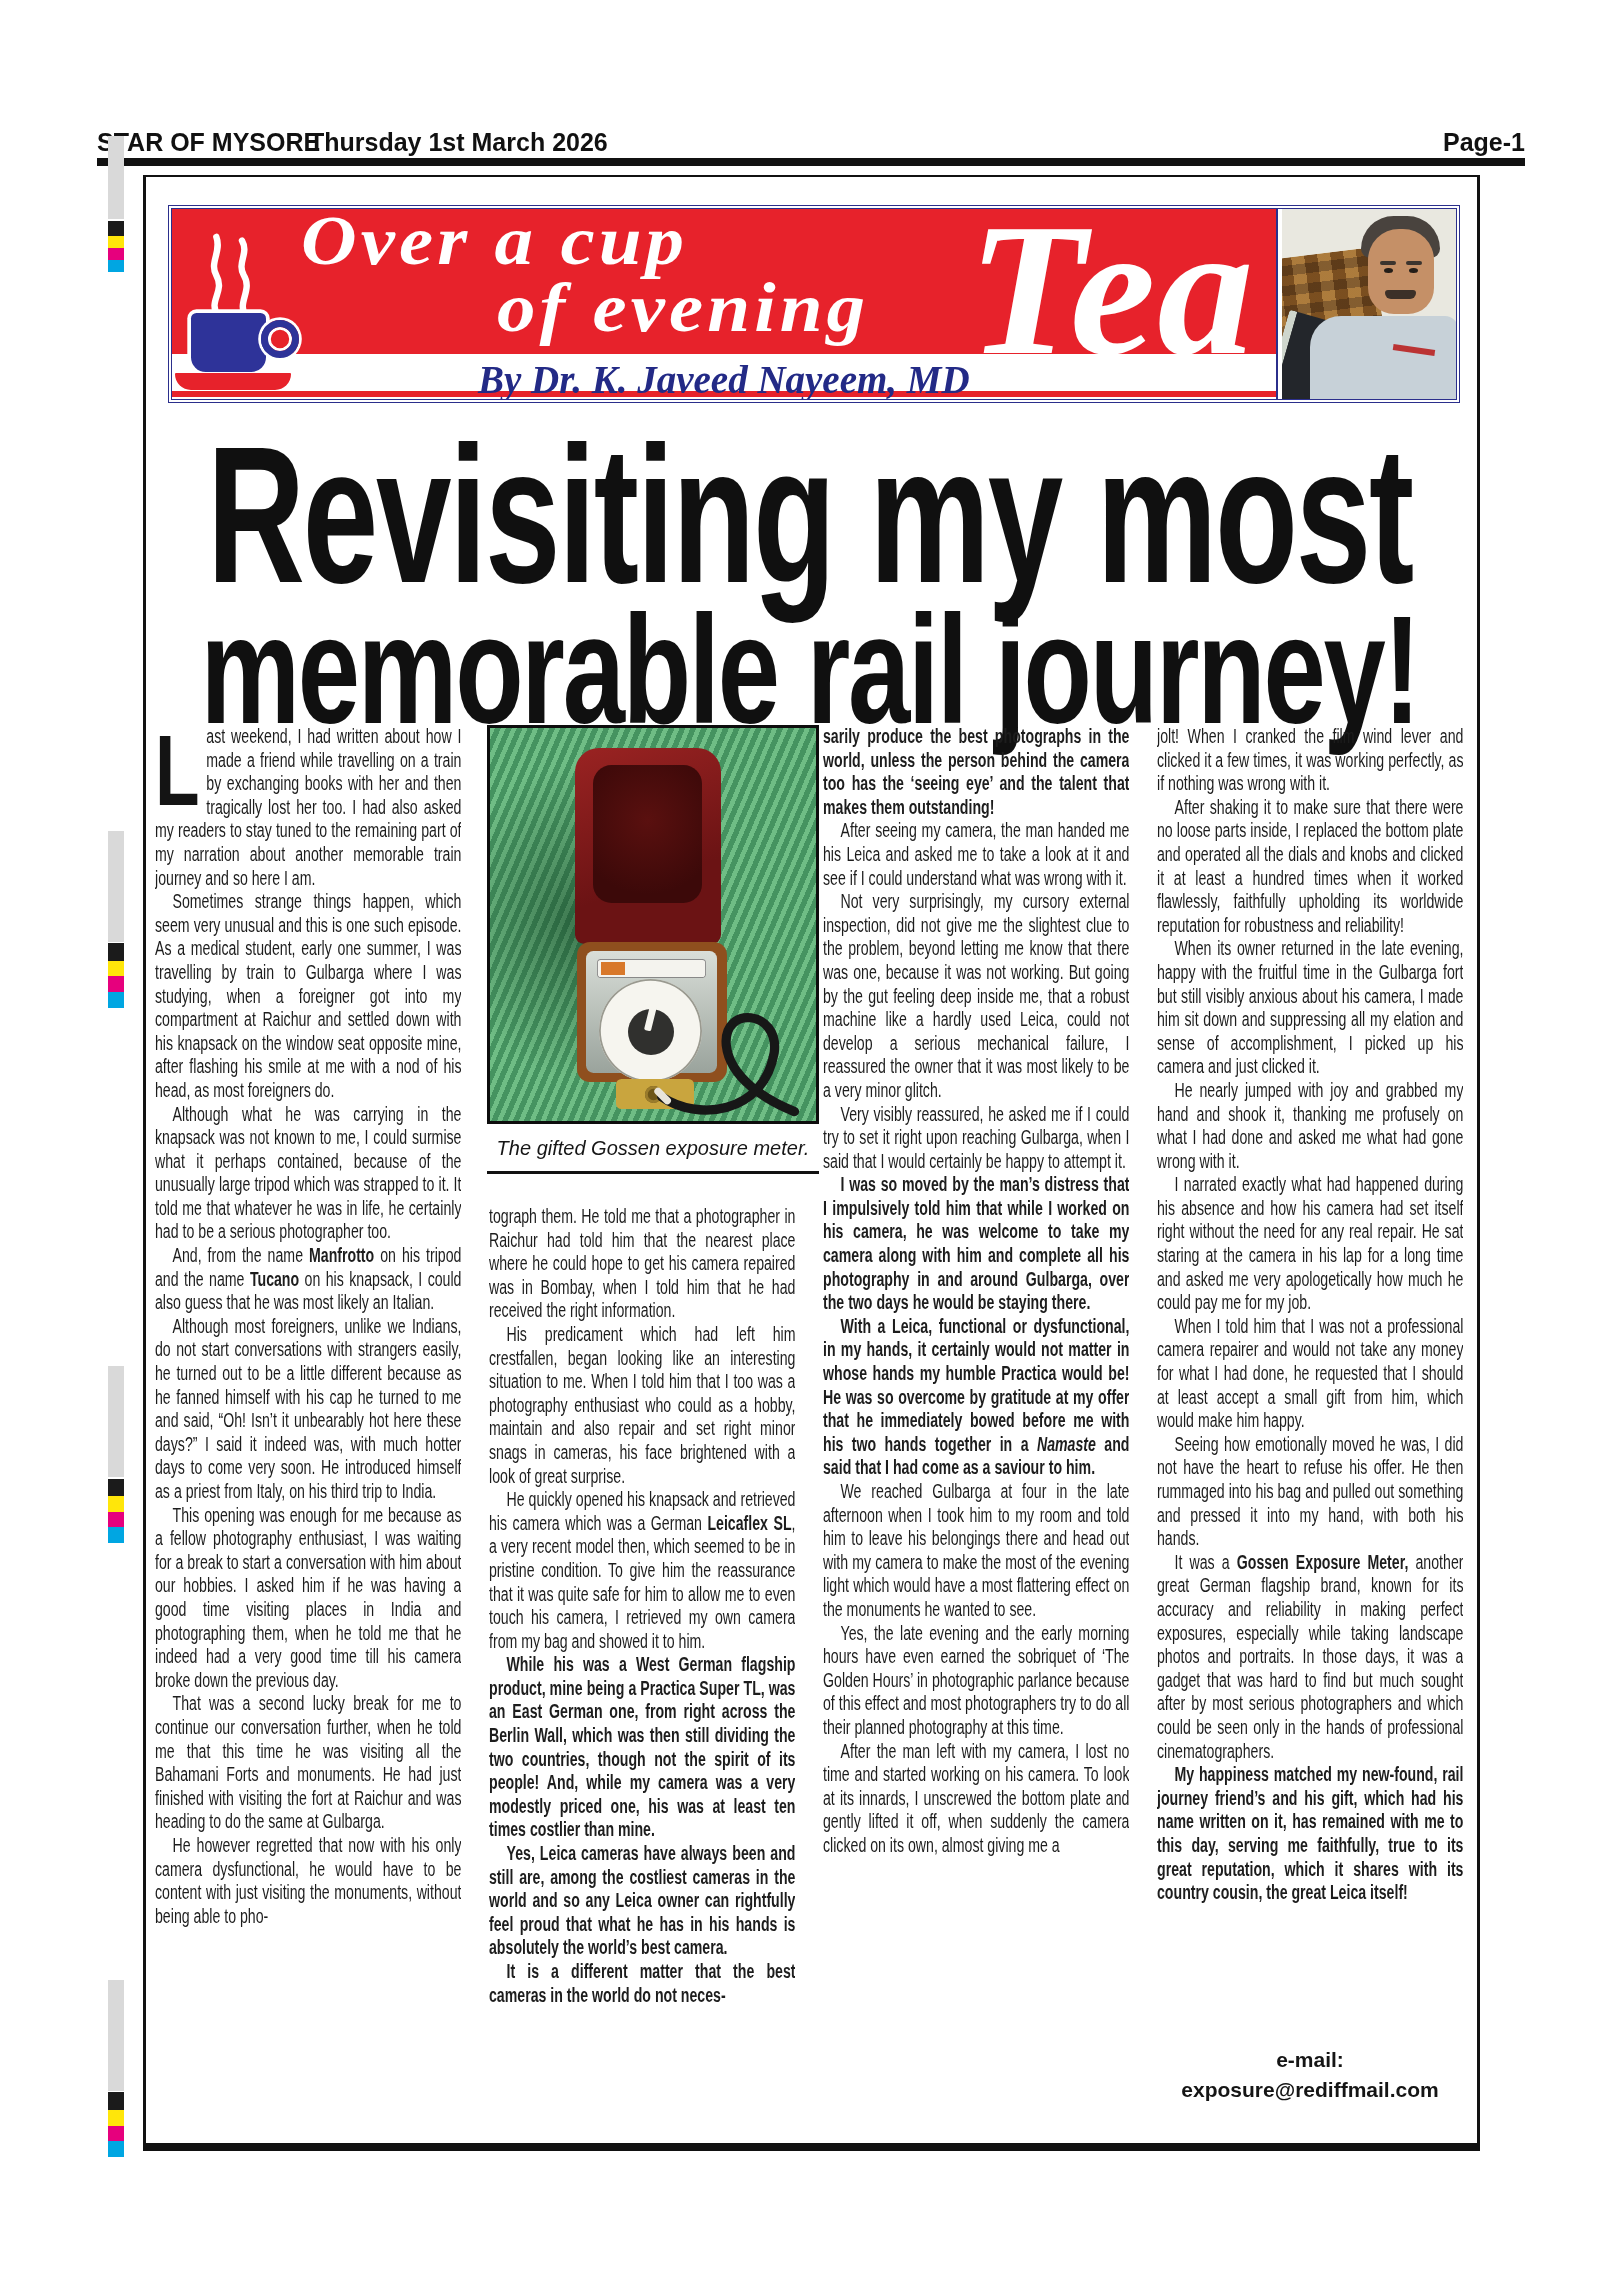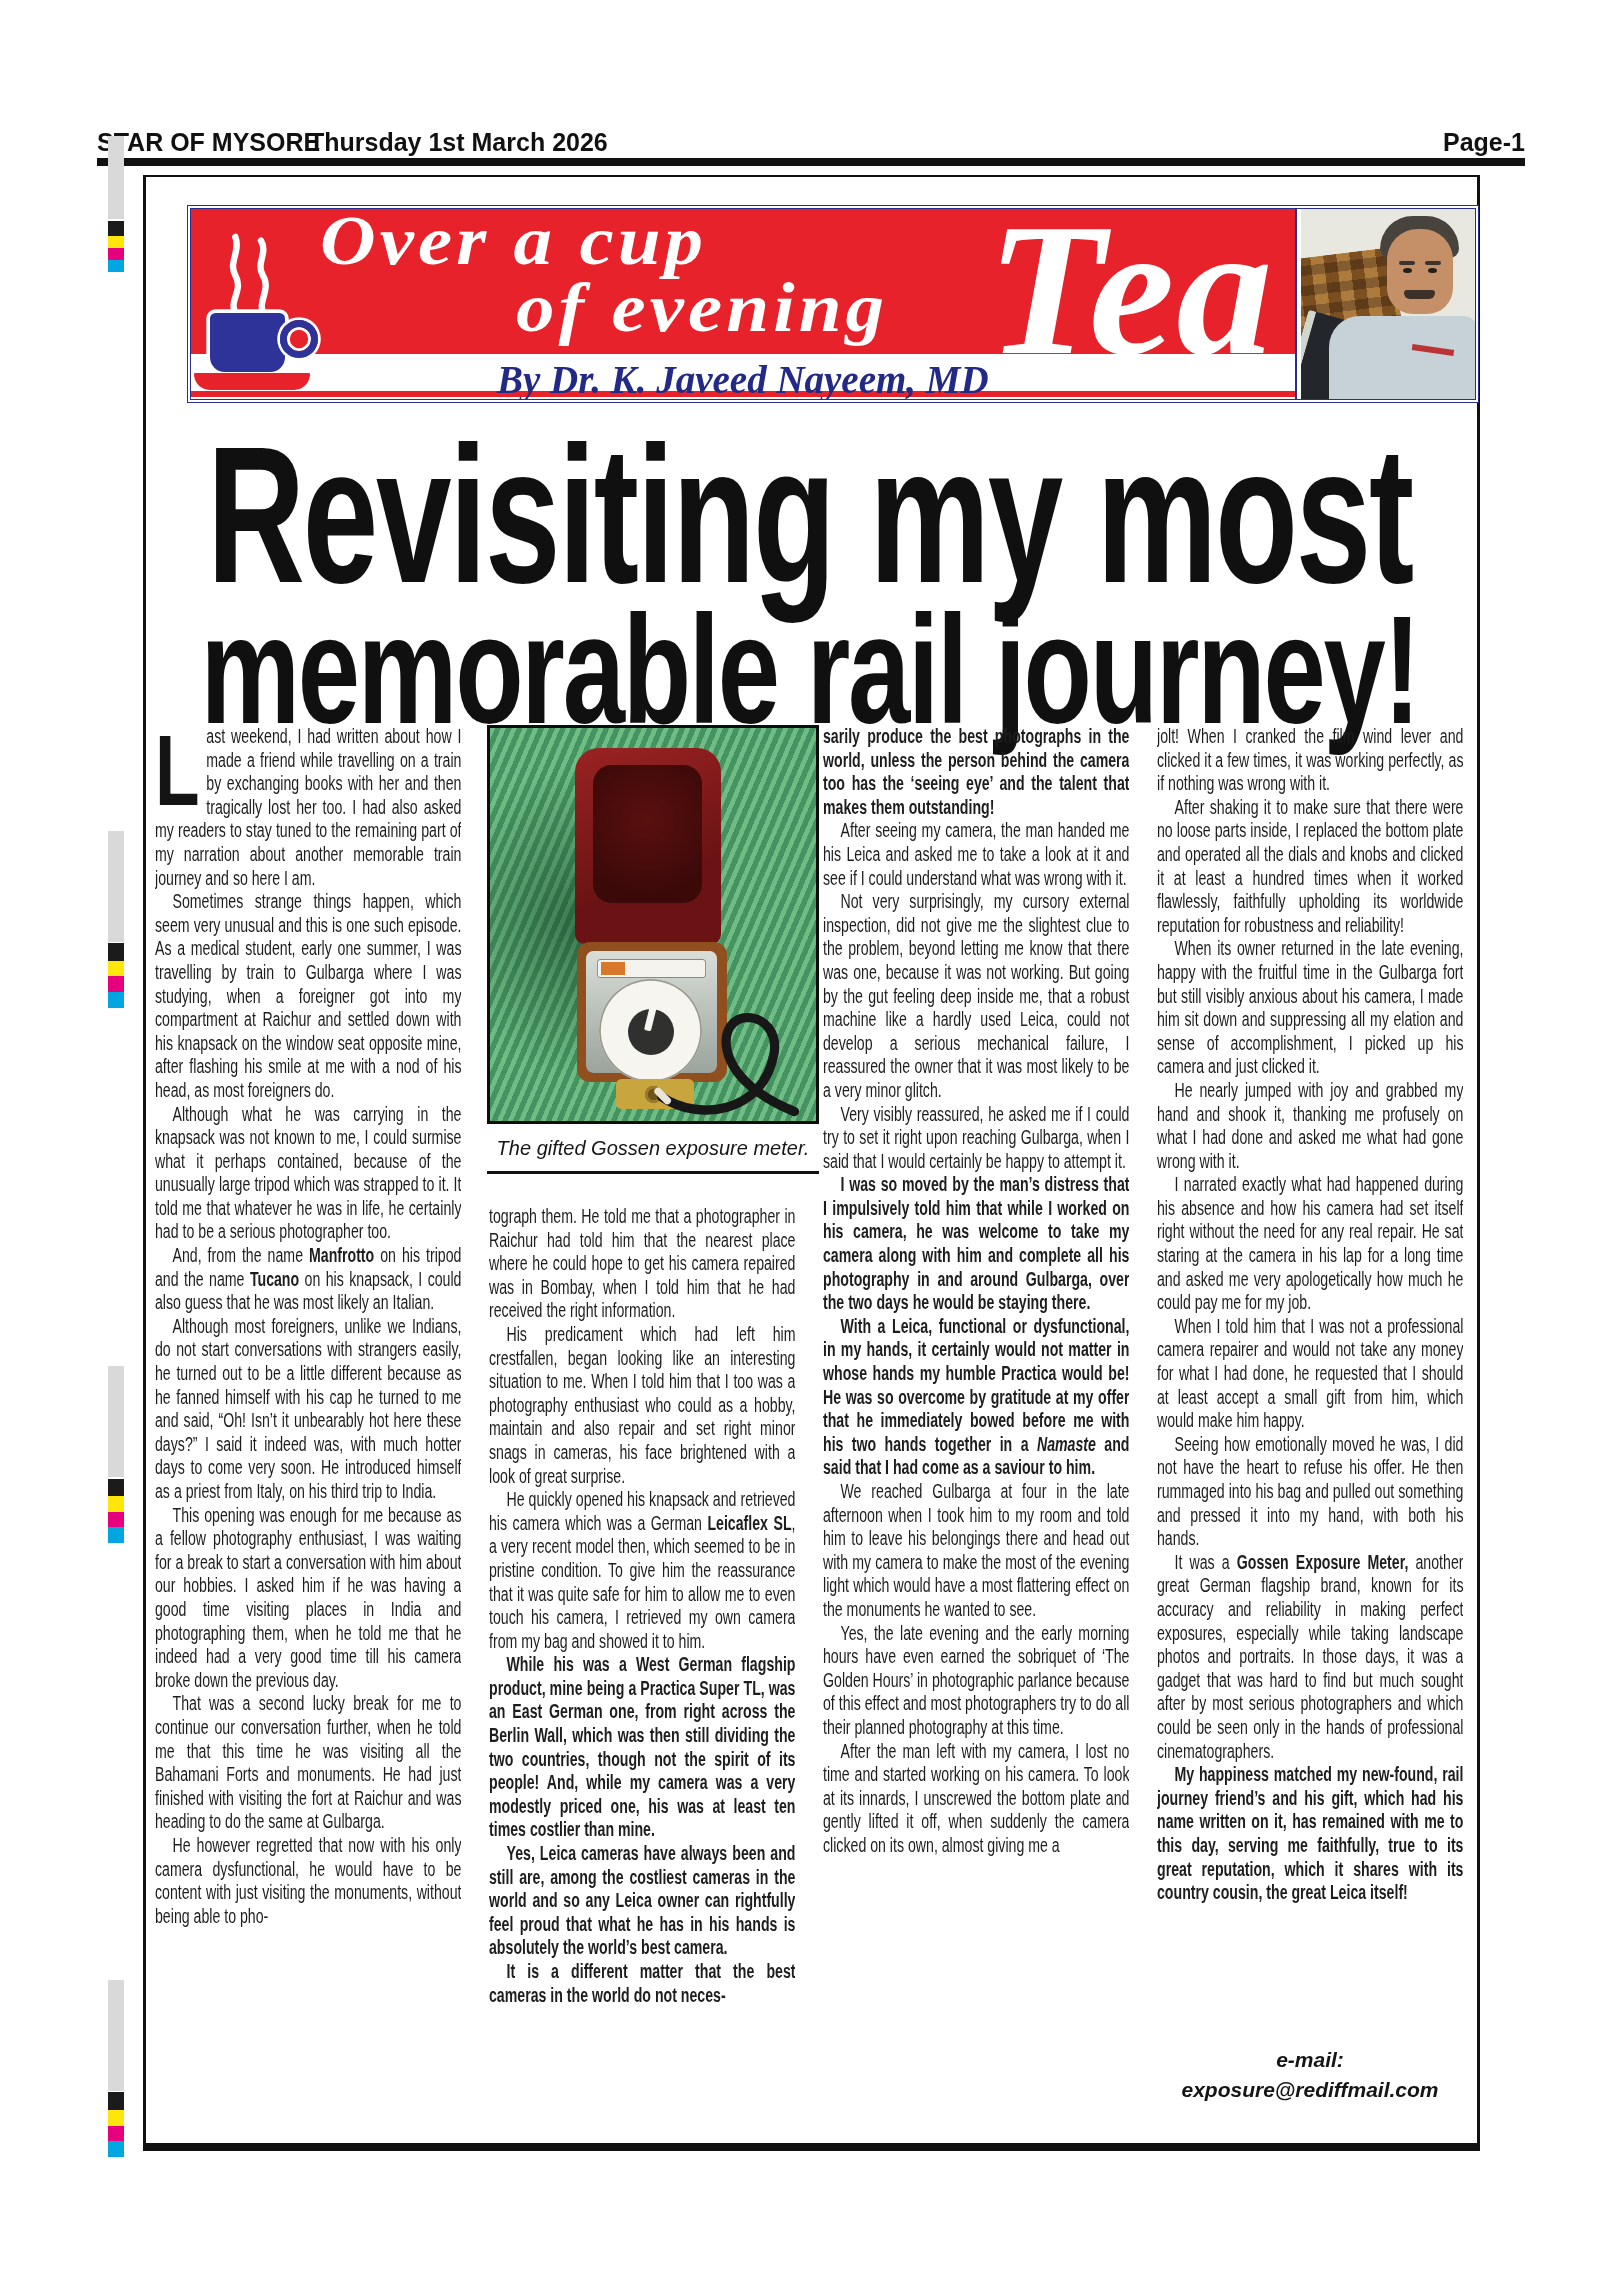--- a/index.html
+++ b/index.html
@@ -15,21 +15,21 @@
 
   
   #article-box{position:absolute;left:143px;top:175px;width:1337px;height:1976px;
                border:3.7px solid #111;border-bottom-width:8.3px;border-top-width:2.8px;box-sizing:border-box;}
 
   
   .regpatch{position:absolute;left:108px;width:15.7px;}
 
   
   #banner{position:absolute;left:168px;top:205px;width:1292px;height:198px;
-          border:1.8px solid #2b2f8c;background:#fff;box-sizing:border-box;margin-left:19px;}
+          border:1.8px solid #2b2f8c;background:#fff;box-sizing:border-box;}
   #banner-inner{position:absolute;inset:1.8px;border:1.8px solid #2b2f8c;background:#fff;}
   #b-field{position:absolute;left:0;top:0;bottom:0;width:1104px;border-right:2.8px solid #2b2f8c;overflow:hidden;}
   #b-red{position:absolute;left:0;top:0;right:0;height:145px;}
   #b-redline{position:absolute;left:0;right:0;bottom:1.8px;height:6.5px;}
   .b-title{position:absolute;color:#fff;font-family:"Liberation Serif",serif;
            font-style:italic;font-weight:bold;white-space:nowrap;transform-origin:0 0;}
   #b-line1{left:129px;top:-7.4px;font-size:70px;letter-spacing:3.7px;transform:scaleX(1.1);}
   #b-line2{left:325px;top:59px;font-size:70px;letter-spacing:3.7px;transform:scaleX(1.1);}
   #b-tea{left:796px;top:-28px;font-size:189px;letter-spacing:1.8px;transform:scaleX(1.02);}
   #b-byline{position:absolute;left:0;width:1104px;top:148px;text-align:center;
@@ -110,21 +110,21 @@
         font-size:19.4px;line-height:23.6px;text-align:justify;color:#1d1d1d;}
   .cols p{margin:0;}
   .cols p.ind{text-indent:24px;}
   .cols p.bold{font-weight:bold;}
   span.b{font-weight:bold;}
   span.i{font-style:italic;}
   .drop{float:left;font-size:100px;line-height:79px;font-weight:bold;color:#141414;padding:5.5px 9.2px 0 0;}
 
   
   #email-block{position:absolute;left:1157px;top:2045px;width:306px;text-align:center;
-               font-weight:bold;font-size:21px;line-height:29.5px;color:#151515;font-style:italic;}
+               font-weight:bold;font-size:21px;line-height:29.5px;color:#151515;}
 </style>
 </head>
 <body>
 
 <div id="page">
 
   <div class="hdr-text" id="hdr-paper">STAR OF MYSORE</div>
   <div class="hdr-text" id="hdr-date">Thursday 1st March 2026</div>
   <div class="hdr-text" id="hdr-page">Page-1</div>
   <div id="hdr-rule"></div>

